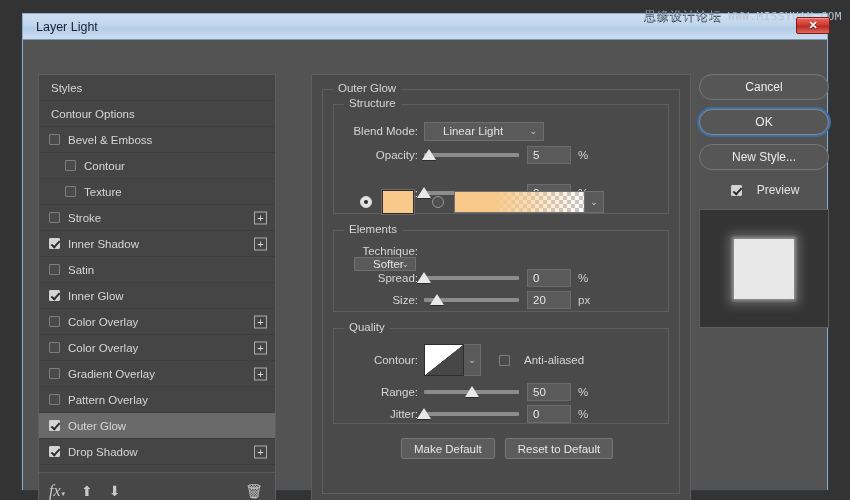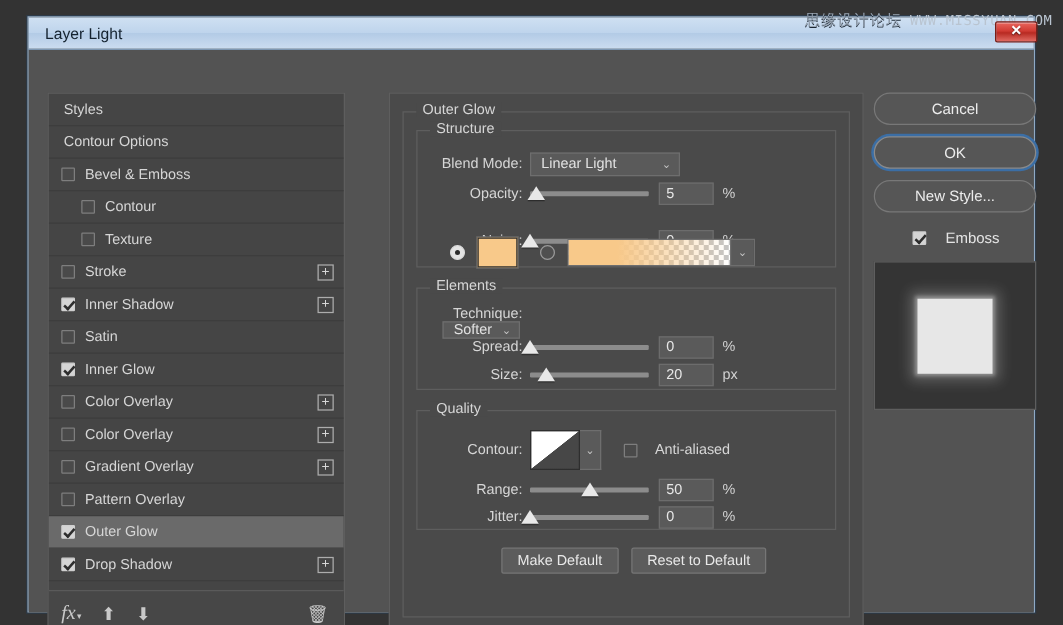--- a/index.html
+++ b/index.html
@@ -213,21 +213,21 @@
     text-align: right;
     white-space: nowrap;
   }
   .select-box {
     height: 19px;
     background: #5a5a5a;
     border: 1px solid #6e6e6e;
     color: #e2e2e2;
     font-size: 11.5px;
     display: flex; align-items: center;
-    padding-left: 8px;
+    padding-left: 18px;
     position: relative;
   }
   .select-box .caret {
     position: absolute;
     right: 6px; top: 50%;
     transform: translateY(-50%);
     font-size: 9px;
     color: #c9c9c9;
   }
   .slider {
@@ -610,21 +610,21 @@
         </div>
       </div>
 
       <div id="right-panel">
         <div class="pill-btn">Cancel</div>
         <div class="pill-btn primary">OK</div>
         <div class="pill-btn">New Style...</div>
 
         <div id="preview-row">
           <span class="cbx on"></span>
-          <span class="pv-label">Emboss</span>
+          <span class="pv-label">Preview</span>
         </div>
 
         <div id="preview-thumb">
           <div class="swatch"></div>
         </div>
       </div>
 
     </div>
   </div>
 </div>

